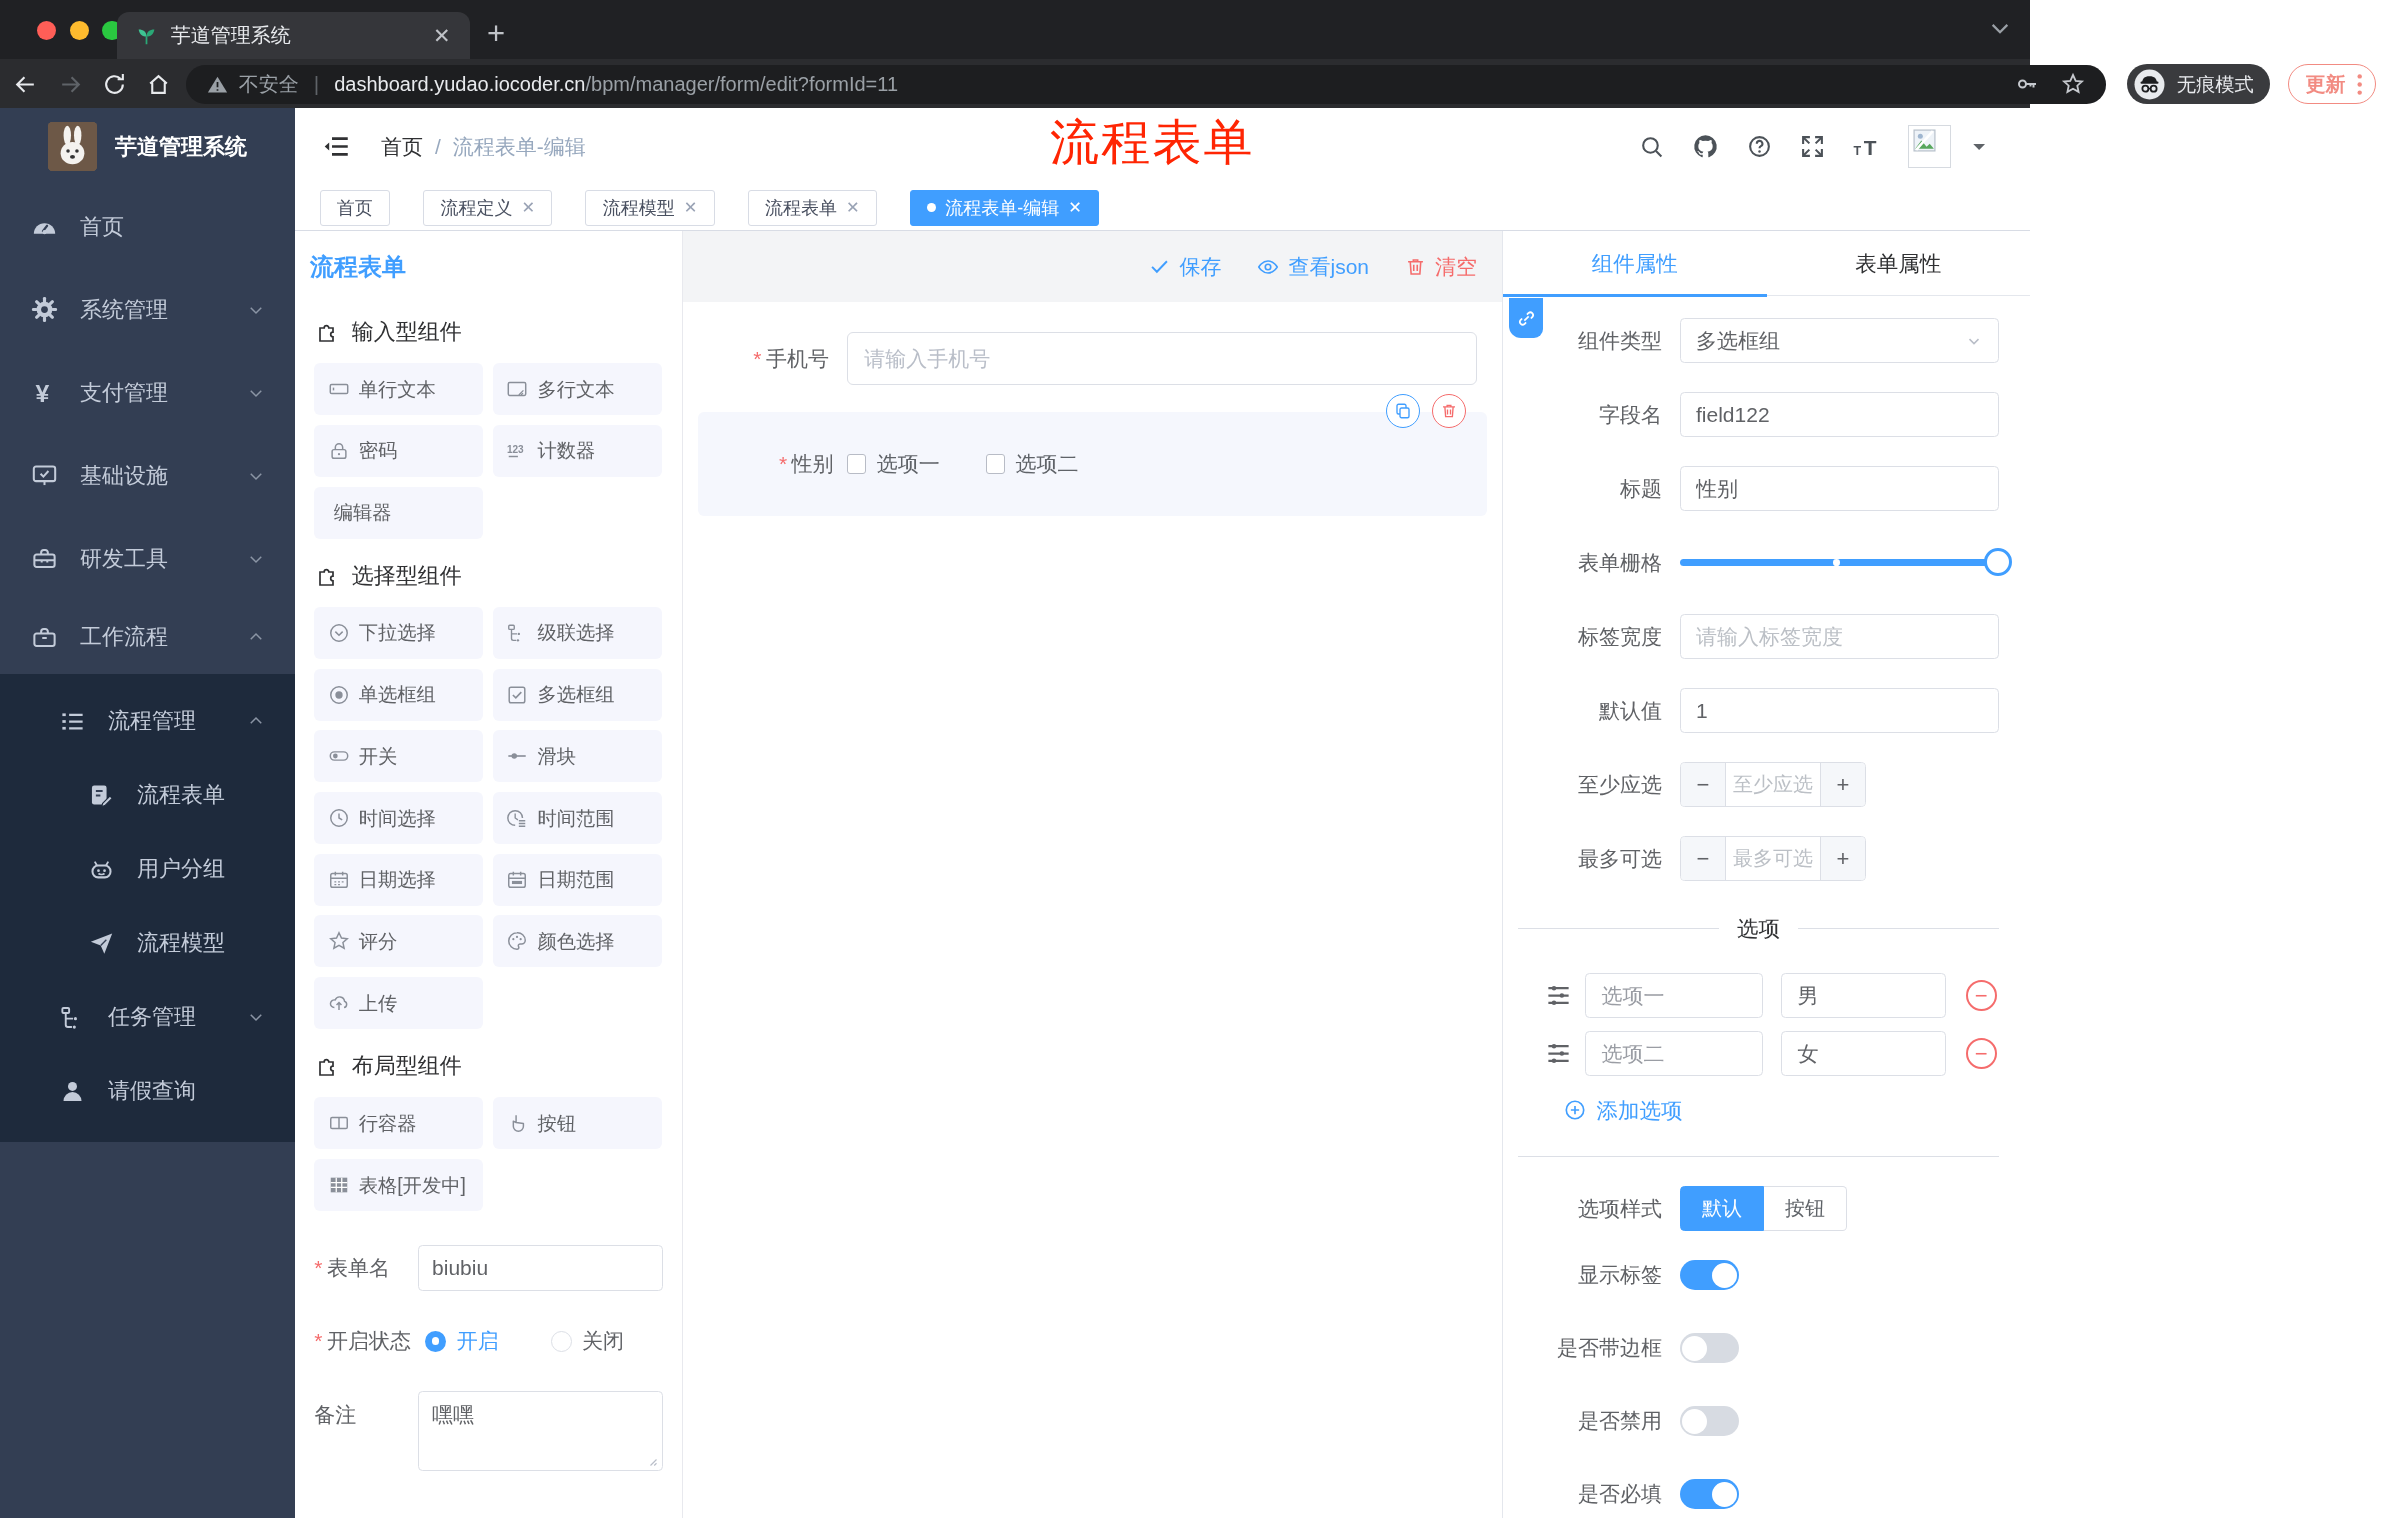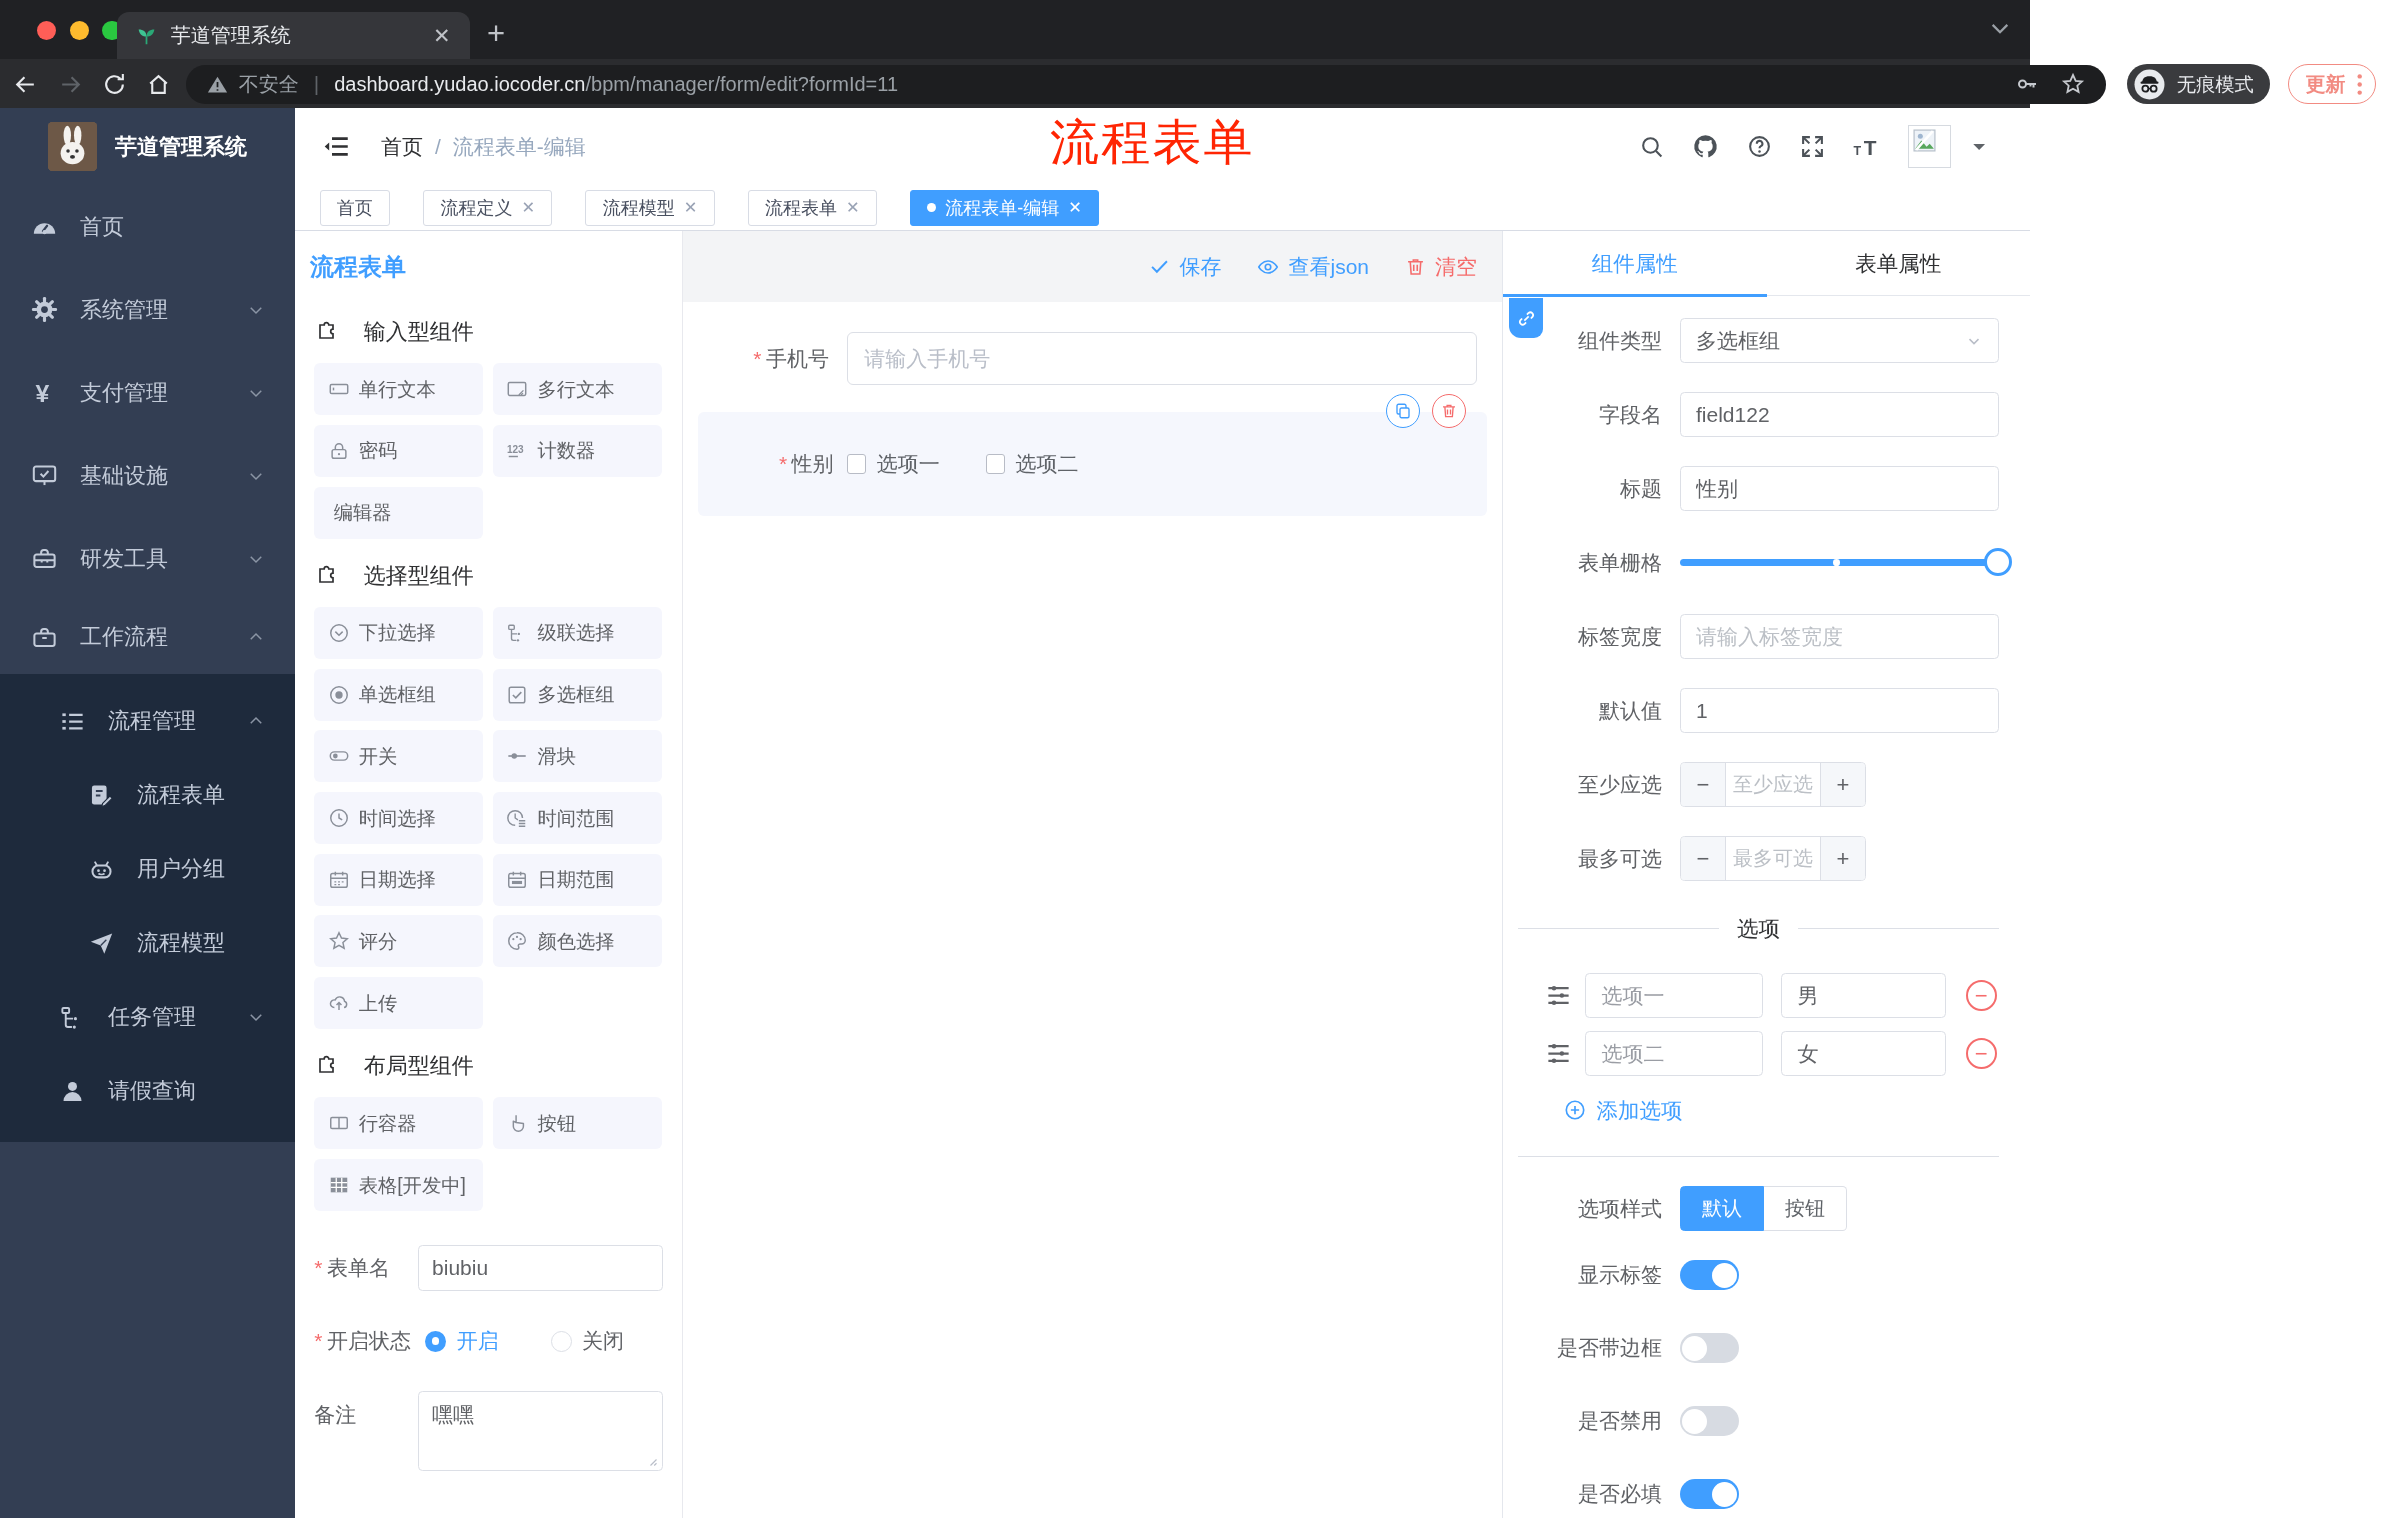--- a/index.html
+++ b/index.html
@@ -69,21 +69,21 @@
   .ptab.active .dot { width:9px; height:9px; background:#fff; border-radius:50%; margin-right:9px; }
   .ptab.active .px { color:#fff; }
 
   .content { flex:1; display:flex; min-height:0; }
 
   
   .leftpanel { width:388px; flex:0 0 388px; background:#fff; border-right:0.7px solid #e8e9ee; overflow:hidden; }
   .lp-head { height:71px; display:flex; align-items:center; padding-left:15px; }
   .lp-title { color:#409eff; font-size:24px; font-weight:bold; }
   .lp-body { padding:0 19.3px; }
-  .sec-title { display:flex; align-items:flex-start; gap:24px; color:#303133; font-size:22px; margin:22px 0 16.3px 1.5px; }
+  .sec-title { display:flex; align-items:center; gap:12px; color:#303133; font-size:22px; margin:22px 0 16.3px 1.5px; }
   .sec-title.first { margin-top:15px; }
   .chips { display:flex; flex-wrap:wrap; gap:9.7px; }
   .chip { width:169px; height:52px; background:#f5f6fd; border-radius:6px; display:flex;
     align-items:center; padding:0 0 0 13.4px; color:#606266; font-size:19.3px; cursor:grab; }
   .chip .cicon { width:22px; height:22px; flex:0 0 22px; margin-right:9px; display:flex; align-items:center; justify-content:center; }
   .chip .noicon { margin-right:0; width:6px; flex:0 0 6px; }
   .lp-form { margin-top:34px; }
   .lrow { display:flex; align-items:center; margin-bottom:36px; }
   .llabel { width:111px; text-align:left; font-size:21px; color:#606266; padding-right:12px; white-space:nowrap; }
   .req::before { content:"*"; color:#f56c6c; margin-right:4.5px; }

